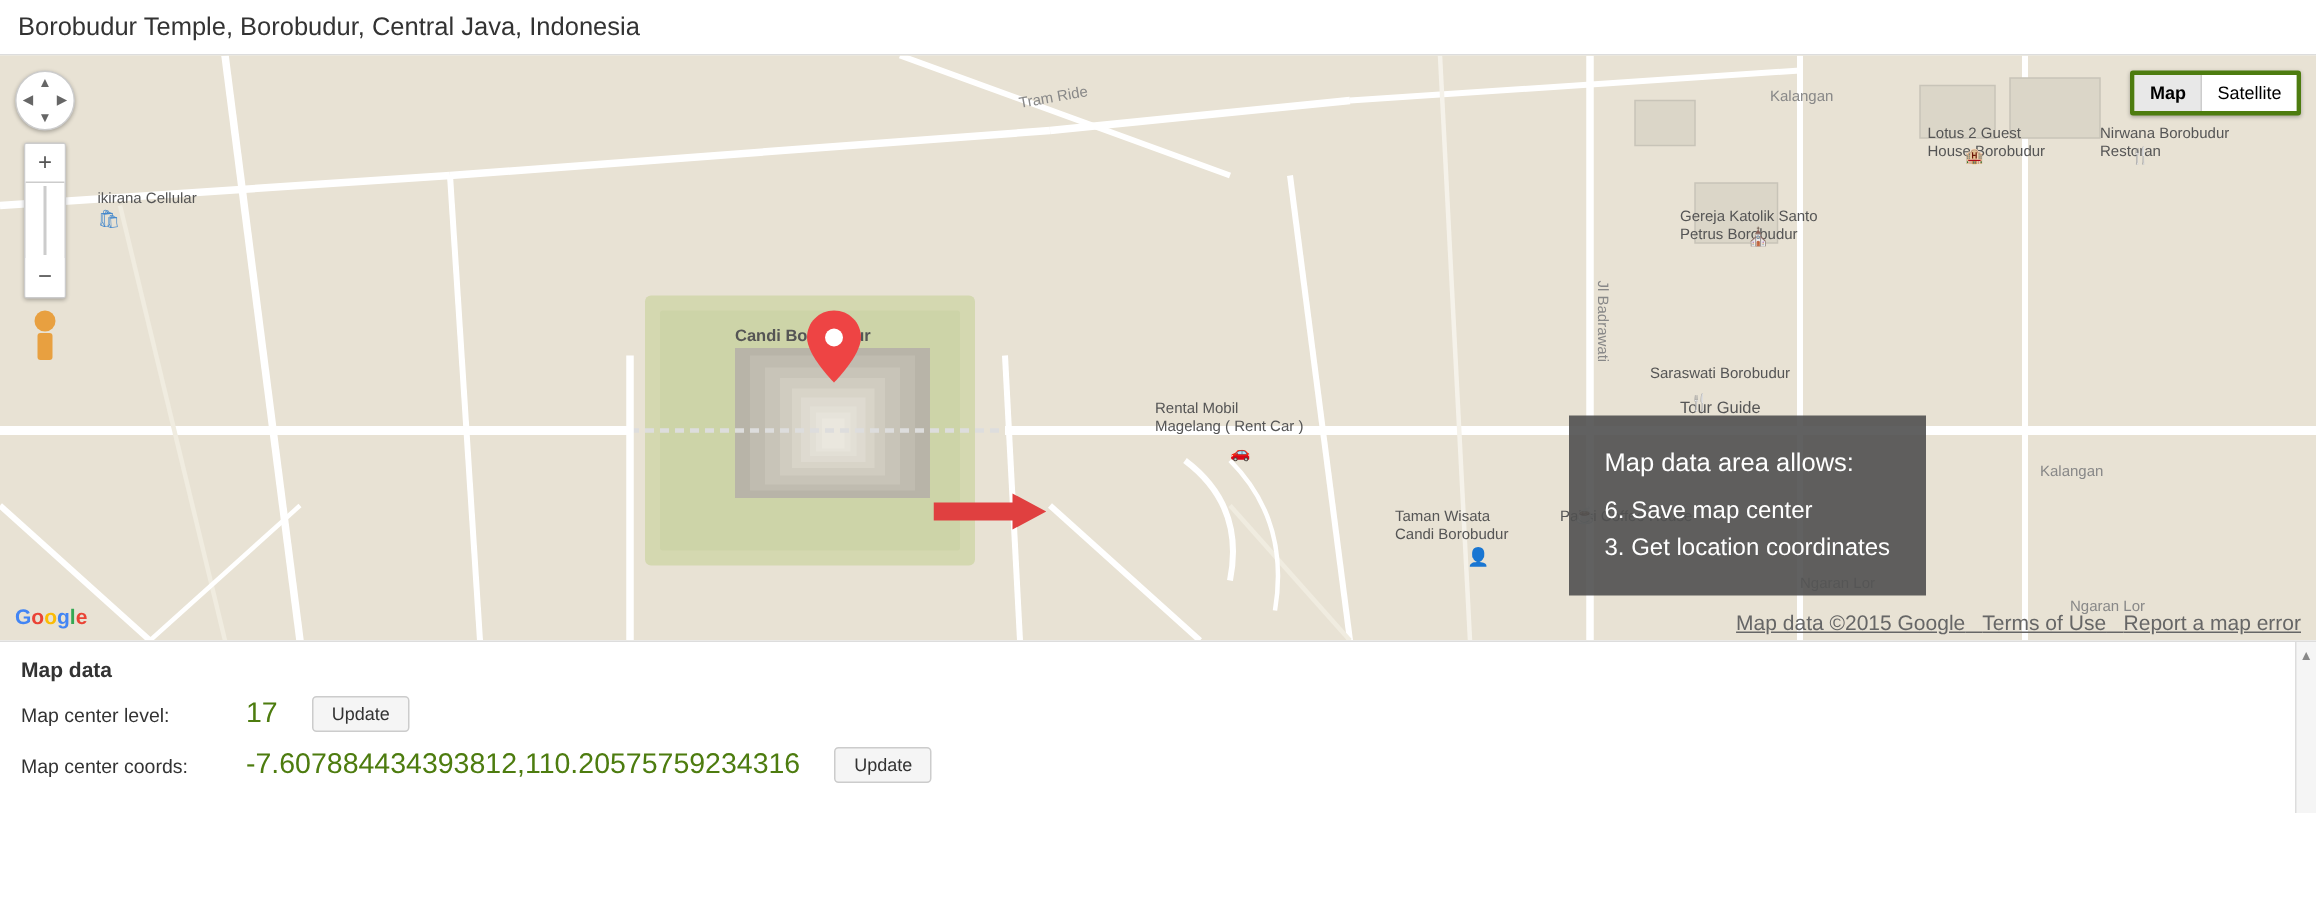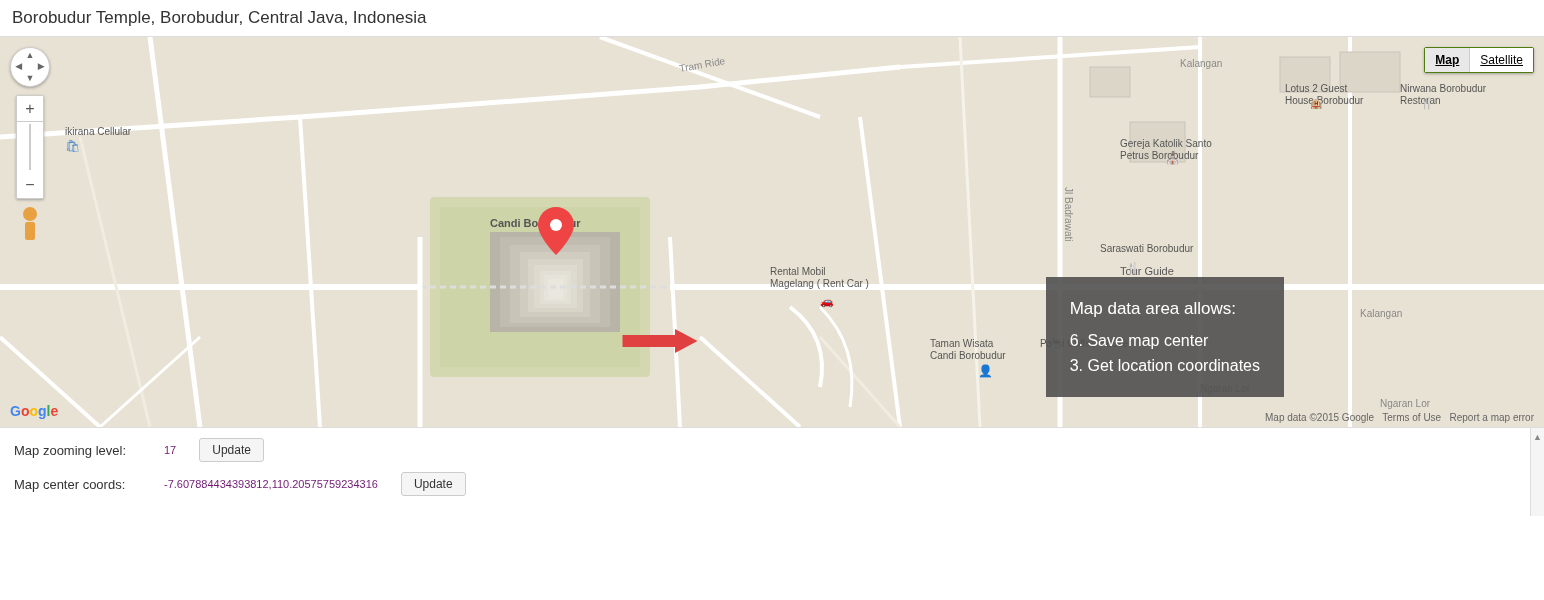--- a/index.html
+++ b/index.html
@@ -28,26 +28,25 @@
       width: 100%;
       height: 100%;
     }
 
     
     .map-type-buttons {
       position: absolute;
       top: 10px;
       right: 10px;
       display: flex;
-      border: 1px solid #4d7c0f;
+      border: 3px solid #4d7c0f;
       background: #fff;
       border-radius: 2px;
       overflow: hidden;
       box-shadow: 0 1px 3px rgba(0,0,0,0.3);
-      text-decoration: underline;
     }
     .map-type-btn {
       padding: 5px 10px;
       font-size: 12px;
       cursor: pointer;
       background: #fff;
       border: none;
       border-right: 1px solid #ccc;
     }
     .map-type-btn:last-child { border-right: none; }
@@ -148,22 +147,23 @@
     .google-logo .o2 { color: #FBBC05; }
     .google-logo .g2 { color: #4285F4; }
     .google-logo .l { color: #34A853; }
     .google-logo .e { color: #EA4335; }
 
     
     .map-attribution {
       position: absolute;
       bottom: 4px;
       right: 10px;
-      font-size: 10px;
+      font-size: 14px;
       color: #666;
+      text-decoration: underline;
     }
     .map-attribution a {
       color: #666;
       text-decoration: none;
     }
 
     
     .map-tooltip {
       position: absolute;
       bottom: 30px;
@@ -208,22 +208,22 @@
       align-items: center;
       margin-bottom: 10px;
       gap: 10px;
     }
     .data-label {
       font-size: 13px;
       color: #333;
       min-width: 140px;
     }
     .data-value {
-      font-size: 11px;
-      color: #701a75;
+      font-size: 19px;
+      color: #4d7c0f;
     }
     .btn-update, .btn-clear {
       padding: 4px 12px;
       font-size: 12px;
       border: 1px solid #ccc;
       background: #f5f5f5;
       border-radius: 3px;
       cursor: pointer;
       color: #333;
       margin-left: 13px;
@@ -434,23 +434,24 @@
   
   <div class="arrow-container">
     <svg class="red-arrow" viewBox="0 0 100 40" xmlns="http://www.w3.org/2000/svg">
       <polygon points="0,12 70,12 70,4 100,20 70,36 70,28 0,28" fill="#e04040"></polygon>
     </svg>
   </div>
 
 </div>
 
 <div id="data-area">
+  <h3>Map data</h3>
 
   <div class="data-row">
-    <span class="data-label">Map zooming level:</span>
+    <span class="data-label">Map center level:</span>
     <span class="data-value">17</span>
     <button class="btn-update">Update</button>
   </div>
 
   <div class="data-row">
     <span class="data-label">Map center coords:</span>
     <span class="data-value">-7.607884434393812,110.205757592343​16</span>
     <button class="btn-update">Update</button>
   </div>
 

